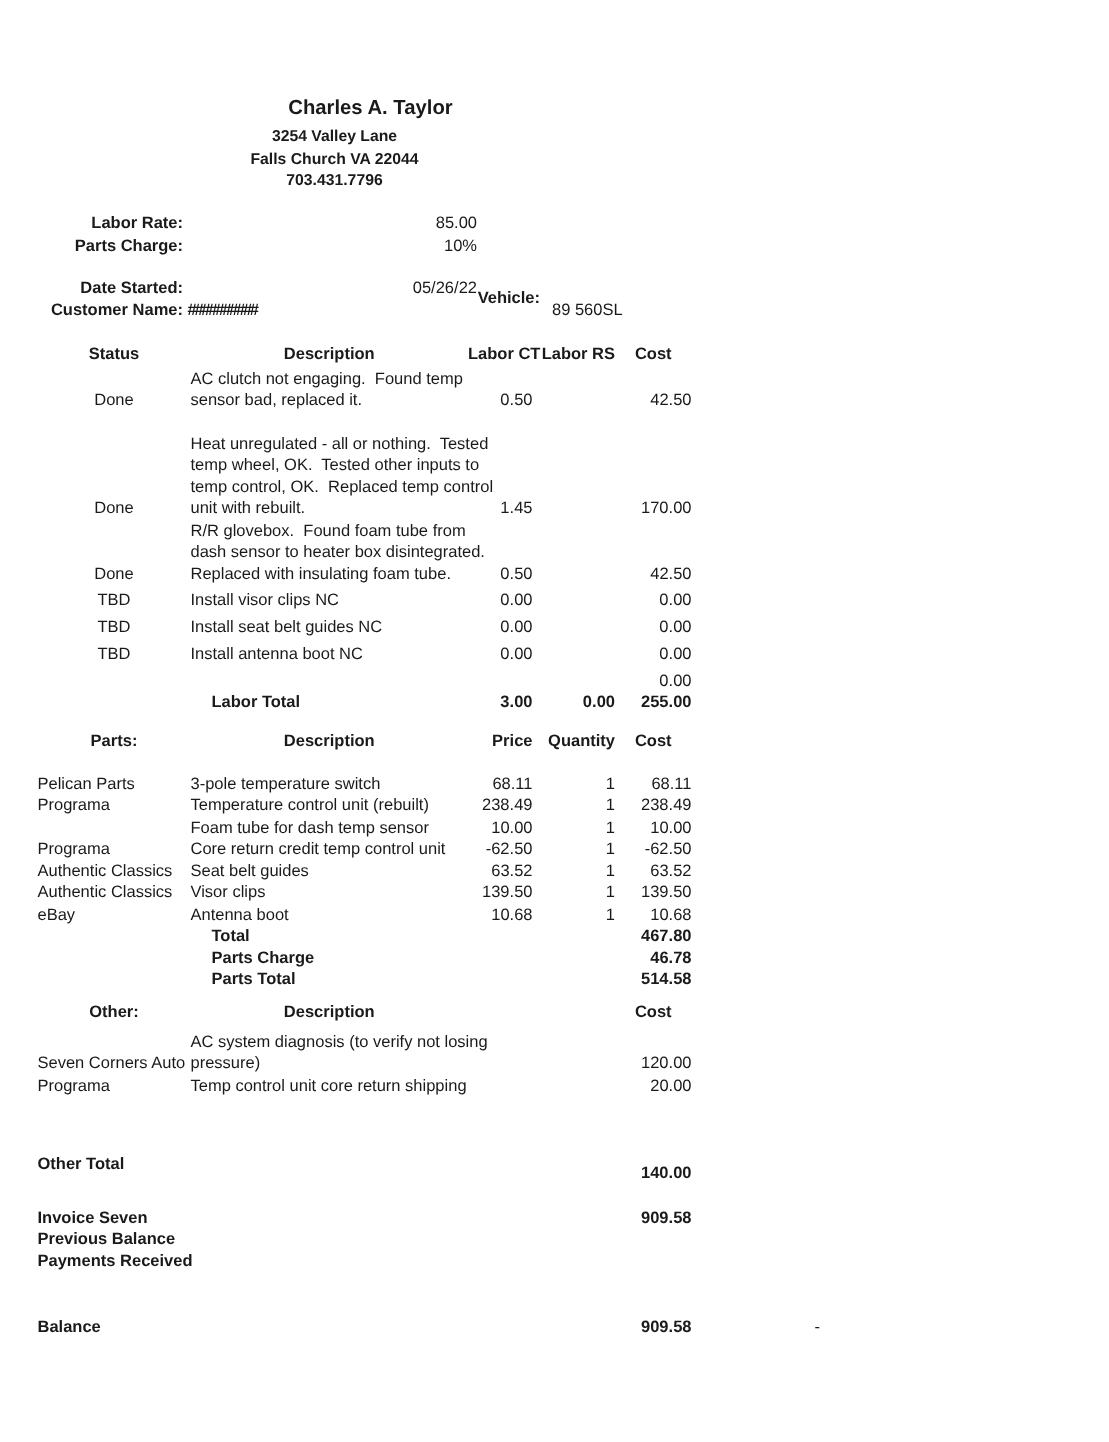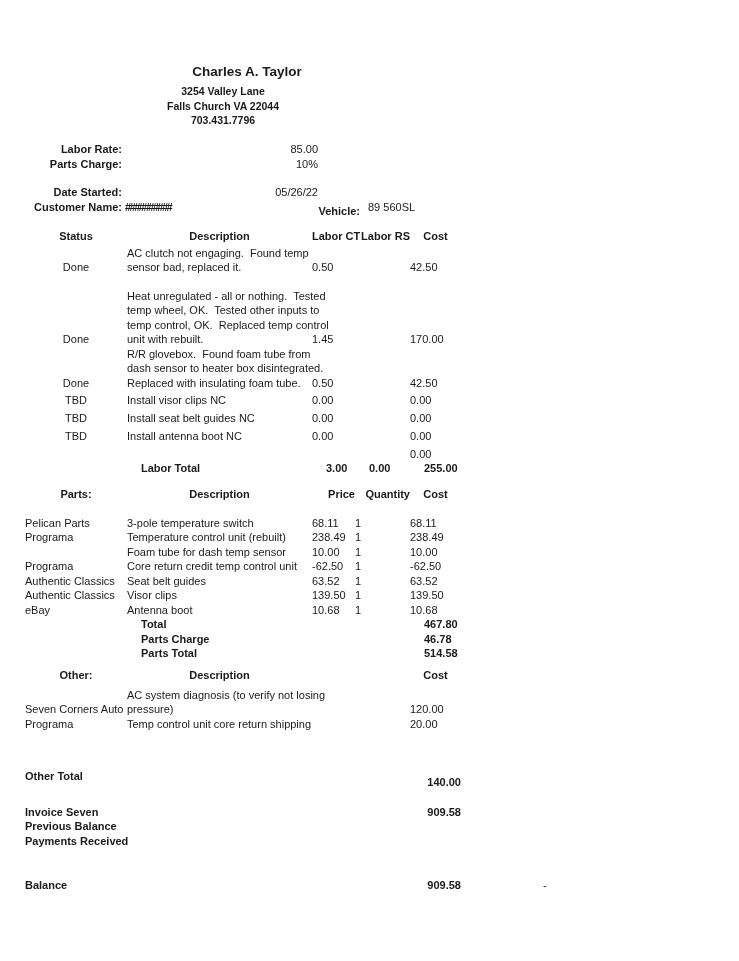--- a/index.html
+++ b/index.html
@@ -23,21 +23,21 @@
   .vehicle-value { position:absolute; left:368px; line-height:14px; }
 
   
   table.tbl { position:absolute; left:25px; width:436px; border-collapse:collapse; table-layout:fixed; }
   .tbl td { vertical-align:bottom; line-height:14.5px; padding:0; font-size:11px; }
   .tbl tr.hdr td { font-weight:bold; padding-bottom:2px; white-space:nowrap; }
   td.c-center { text-align:center; }
   td.c-right  { text-align:right; }
   td.desc { white-space:pre; text-align:left;margin-top:20px; }
   td.vendor { white-space:nowrap; text-align:left; }
-  td.num { white-space:nowrap; }
+  td.num { text-align:right; white-space:nowrap; }
   tr.gap14 td { padding-top:14px; }
   tr.gap12 td { padding-top:12px; }
   tr.gap4 td { padding-top:4px; }
   tr.gap3 td { padding-top:3px; }
   tr.total td { font-weight:bold;padding-left:14px; }
 
   
   .sum-label { position:absolute; left:25px; font-weight:bold; line-height:14px; }
   .sum-value { position:absolute; left:361px; width:100px; text-align:right; font-weight:bold; line-height:14px; }
   .balance-dash { position:absolute; left:543px; line-height:14px; }
@@ -58,21 +58,21 @@
   <div class="info-value" style="top:142px">85.00</div>
 
   <div class="info-label" style="top:157px">Parts Charge:</div>
   <div class="info-value" style="top:157px">10%</div>
 
   <div class="info-label" style="top:185px">Date Started:</div>
   <div class="info-value" style="top:185px">05/26/22</div>
 
   <div class="info-label" style="top:200px">Customer Name:</div>
   <div class="customer-hash" style="top:200px">##########</div>
-  <div class="vehicle-label" style="top:204px">Vehicle:</div>
+  <div class="vehicle-label" style="top:192px">Vehicle:</div>
   <div class="vehicle-value" style="top:200px">89 560SL</div>
 
   <table class="tbl" style="top:229px">
     <colgroup>
         <col style="width:102px">
         <col style="width:185px">
         <col style="width:43px">
         <col style="width:55px">
         <col style="width:51px">
       </colgroup>

